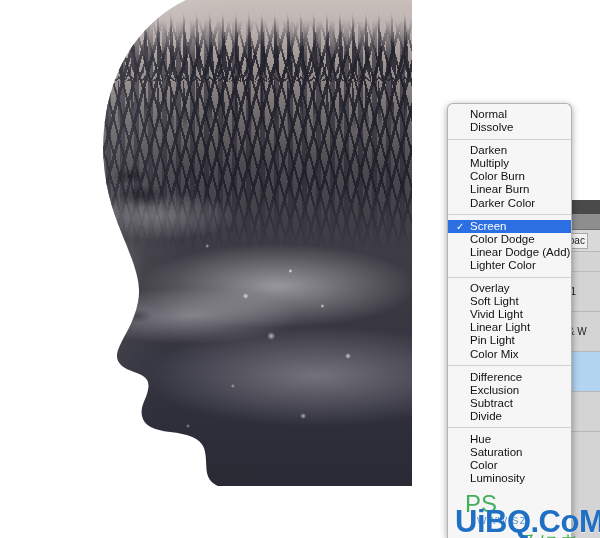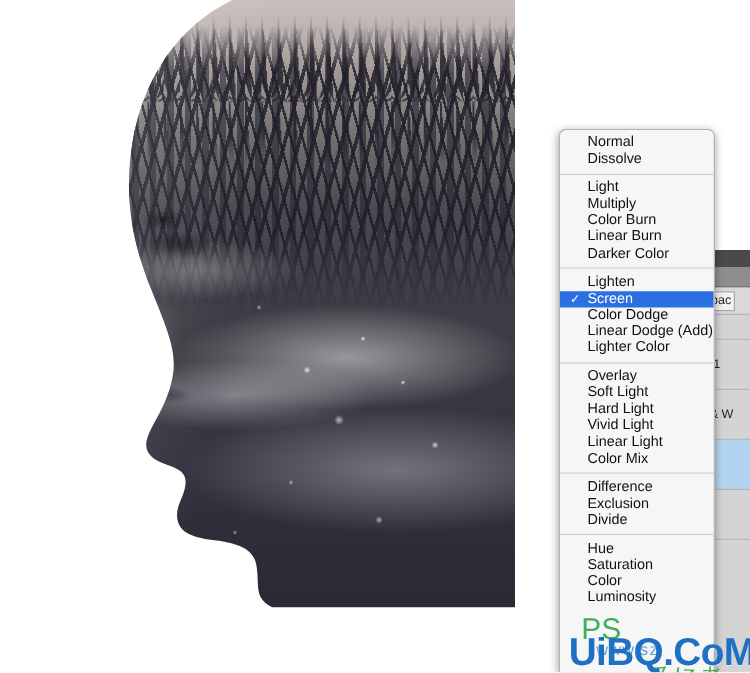--- a/index.html
+++ b/index.html
@@ -277,47 +277,47 @@
       <span class="layer-name">6</span>
     </div>
   </div>
 
   <div id="blend-menu">
 
     <div class="menu-item">Normal</div>
     <div class="menu-item">Dissolve</div>
     <div class="menu-sep"></div>
 
-    <div class="menu-item">Light</div>
+    <div class="menu-item">Darken</div>
     <div class="menu-item">Multiply</div>
     <div class="menu-item">Color Burn</div>
     <div class="menu-item">Linear Burn</div>
     <div class="menu-item">Darker Color</div>
     <div class="menu-sep"></div>
 
-    <div class="menu-item">Lighten</div>
     <div class="menu-item selected">
       <span class="check">✓</span>
       <span>Screen</span>
     </div>
     <div class="menu-item">Color Dodge</div>
     <div class="menu-item">Linear Dodge (Add)</div>
     <div class="menu-item">Lighter Color</div>
     <div class="menu-sep"></div>
 
     <div class="menu-item">Overlay</div>
     <div class="menu-item">Soft Light</div>
-    <div class="menu-item">Hard Light</div>
     <div class="menu-item">Vivid Light</div>
     <div class="menu-item">Linear Light</div>
+    <div class="menu-item">Pin Light</div>
     <div class="menu-item">Color Mix</div>
     <div class="menu-sep"></div>
 
     <div class="menu-item">Difference</div>
     <div class="menu-item">Exclusion</div>
+    <div class="menu-item">Subtract</div>
     <div class="menu-item">Divide</div>
     <div class="menu-sep"></div>
 
     <div class="menu-item">Hue</div>
     <div class="menu-item">Saturation</div>
     <div class="menu-item">Color</div>
     <div class="menu-item clipped">Luminosity</div>
   </div>
 
   <div id="watermark">

